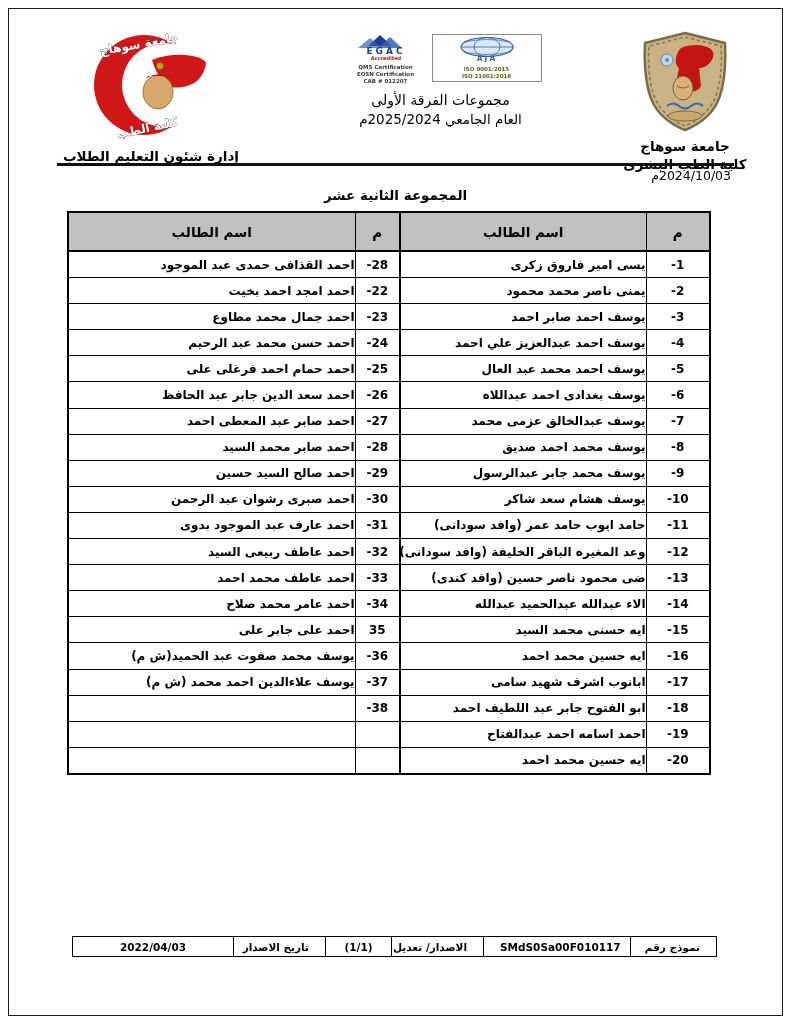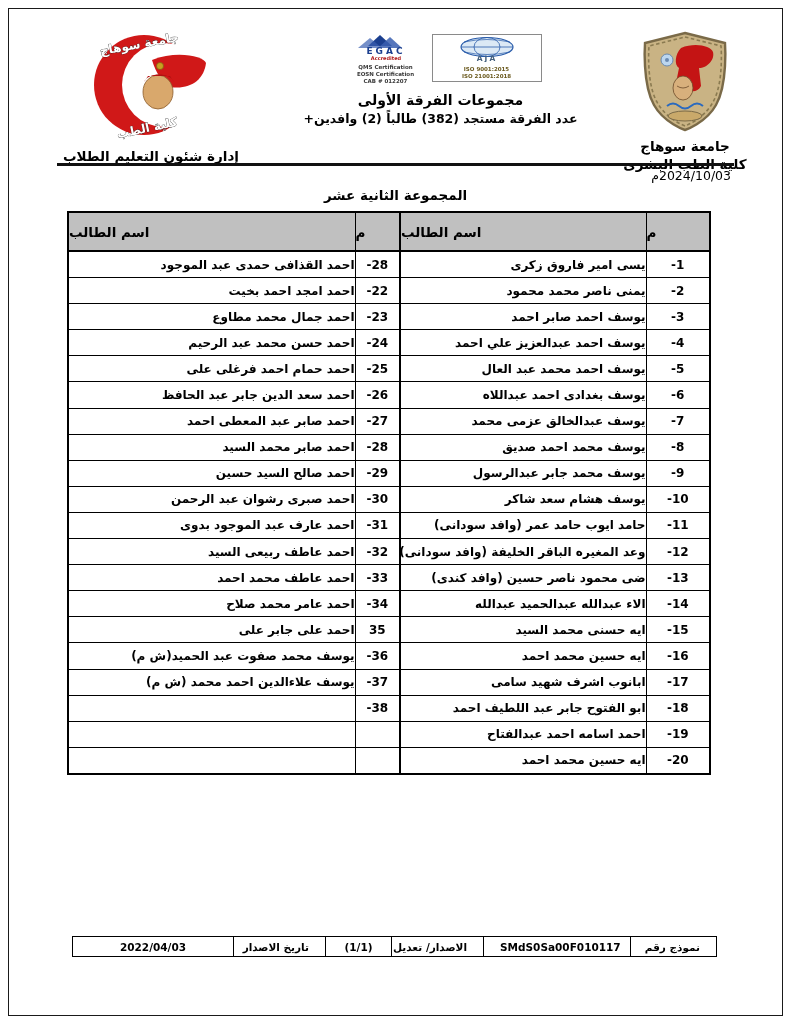--- a/index.html
+++ b/index.html
@@ -14,36 +14,36 @@
   .mid-block{flex:1;text-align:center;padding-top:4px;}
   .admin-block{width:250px;text-align:center;}
   .admin-label{font-weight:bold;font-size:13.5px;margin-top:2px;direction:rtl;}
 
   .logos-row{display:flex;justify-content:center;align-items:flex-start;height:56px;direction:ltr;}
   .cert-box{text-align:center;}
   .cert-lines{font-size:5.5px;font-weight:bold;color:#3a3a3a;line-height:1.25;}
   .aja-box{border:1px solid #8a8a8a;padding:1px 21px;}
   .aja-box .cert-lines{color:#6b5a1e;}
 
-  .mid-title{font-weight:bold;direction:rtl;text-align:center;}
+  .mid-title{font-weight:normal;direction:rtl;text-align:center;}
   .mt-0{font-size:14px;margin-top:2px;}
   .mt-1{font-size:13.5px;margin-top:3px;}
   .mt-2{font-size:12.5px;margin-top:3px;}
   .mt-3{font-size:12.5px;margin-top:2px;direction:ltr;}
 
   .divider{position:absolute;top:163px;left:57px;right:57px;border-top:3px solid #111;}
   .doc-date{position:absolute;top:168px;right:60px;font-size:12.5px;direction:rtl;}
   .group-title{position:absolute;top:187px;left:0;right:0;text-align:center;font-size:13.5px;direction:rtl;font-weight:bold;}
 
   
   table.students{position:absolute;top:211px;right:80px;width:642px;direction:rtl;
                  border-collapse:collapse;table-layout:fixed;}
   table.students th,table.students td{border:1px solid #000;padding:0;}
   table.students{border:2.6px solid #000;}
-  table.students th{background:#c0c0c0;height:37px;font-size:13.5px;font-weight:bold;text-align:left;}
+  table.students th{background:#c0c0c0;height:37px;font-size:13.5px;font-weight:bold;text-align:center;}
   table.students tr.head th{border-bottom:2.4px solid #000;}
   table.students td{height:25.1px;font-size:12px;font-weight:bold;}
   td.num,th.num{text-align:center;}
   td.name,th.name{overflow:hidden;white-space:nowrap;}
   td.name{text-align:right;padding:0 8px 0 2px;direction:rtl;}
   .half-r{border-left-width:2.6px !important;}
   .mid-col{border-right-width:2.6px !important;}
 
   
   table.footer{position:absolute;top:936px;right:74px;width:644px;direction:rtl;
@@ -101,21 +101,21 @@
             <path d="M10,16 Q33,21 56,16" stroke="#2a5caa" stroke-width="0.7" fill="none"></path>
             <text x="33" y="24.5" text-anchor="middle" font-size="7.5" font-weight="bold" fill="#44607e" font-family="DejaVu Sans,sans-serif" letter-spacing="2">AJA</text>
           </svg>
           <div class="cert-lines">
             <div>ISO 9001:2015</div>
             <div>ISO 21001:2018</div>
           </div>
         </div>
       </div>
       <div class="mid-title mt-0">مجموعات الفرقة الأولى</div>
-      <div class="mid-title mt-2">عدد الفرقة مستجد (382) طالباً (2) وافدين+</div>
+      <div class="mid-title mt-1">العام الجامعي 2025/2024م</div>
     </div>
 
     <div class="admin-block">
       <svg width="206" height="112" viewBox="0 0 206 112">
         <circle cx="96" cy="55" r="50" fill="#d01818"></circle>
         <circle cx="116" cy="55" r="42" fill="#ffffff"></circle>
         <path d="M104,30 C128,20 156,26 158,33 C156,50 142,60 122,57 C116,54 108,44 104,30 Z" fill="#d01818"></path>
         <ellipse cx="110" cy="62" rx="15" ry="17" fill="#d9a86c" stroke="#8a5a2a" stroke-width="0.8"></ellipse>
         <path d="M96,52 C100,42 122,42 126,52 L122,46 L100,46 Z" fill="#b01212"></path>
         <circle cx="112" cy="36" r="3.5" fill="#c8a020" stroke="#7a6010" stroke-width="0.7"></circle>

